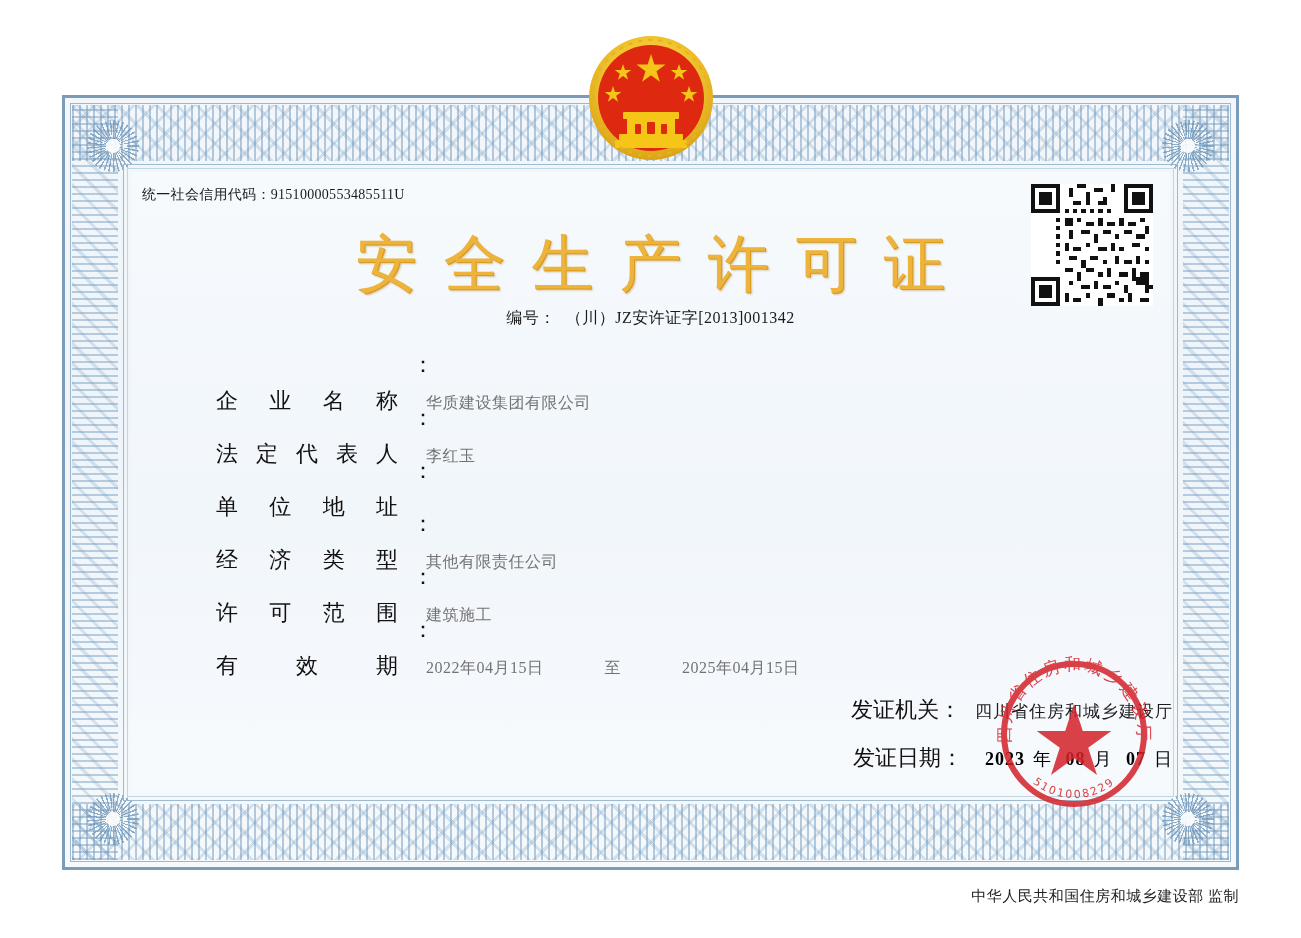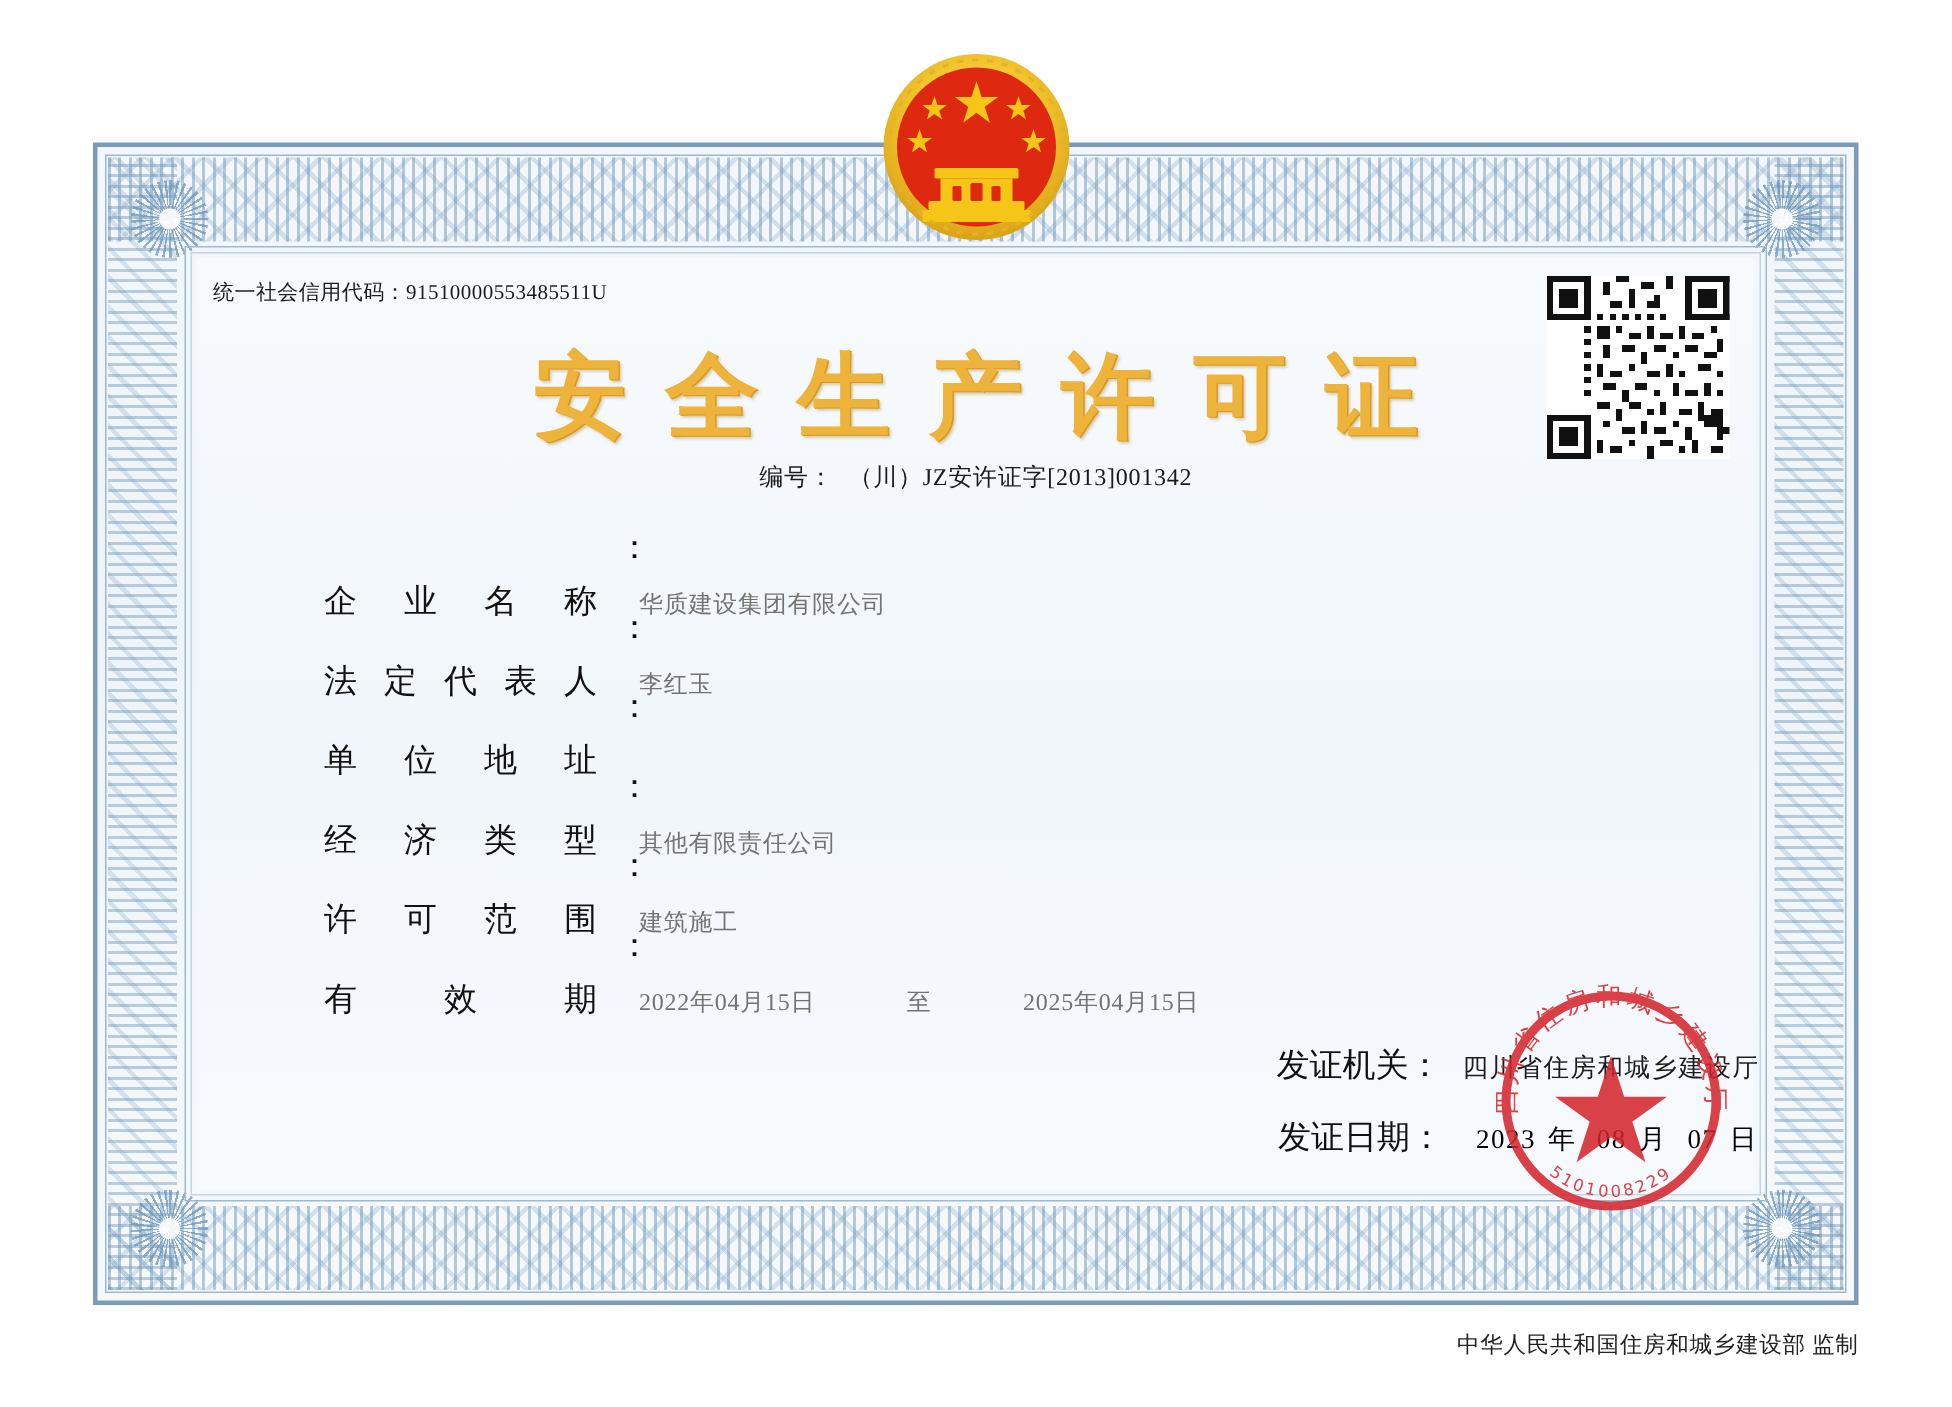--- a/index.html
+++ b/index.html
@@ -158,21 +158,21 @@
     background: #fff;
   }
 
   .main-title {
     position: absolute;
     left: 0;
     right: 0;
     top: 222px;
     text-align: center;
     font-family: "DejaVu Sans", "Liberation Sans", sans-serif;
-    font-weight: bold;
+    font-weight: normal;
     font-size: 62px;
     letter-spacing: 26px;
     text-indent: 26px;
     color: #edb33a;
     text-shadow: 1px 1px 0 #d79a22, 2px 2px 2px rgba(160,110,10,0.35);
   }
 
   .serial {
     position: absolute;
     left: 0; right: 0;
@@ -226,40 +226,40 @@
   .issuer-block {
     position: absolute;
     right: 128px;
     top: 695px;
     text-align: left;
   }
   .issuer-row {
     display: flex;
     align-items: baseline;
     height: 48px;
-    justify-content: center;
+    justify-content: flex-end;
   }
   .issuer-label {
     font-size: 22px;
     color: #111;
     margin-right: 14px;
     white-space: nowrap;
   }
   .issuer-value {
     font-size: 17px;
     color: #1b1b1b;
     white-space: nowrap;
     letter-spacing: 1px;
   }
   .date-value {
     font-size: 18px;
     letter-spacing: 1px;
     white-space: nowrap;
   }
-  .date-value .dnum { margin: 0 8px; }
+  .date-value .dnum { margin: 0 8px; font-weight: bold; }
 
   
   .seal {
     position: absolute;
     left: 986px;
     top: 646px;
     width: 176px;
     height: 176px;
     z-index: 8;
     opacity: 0.86;

